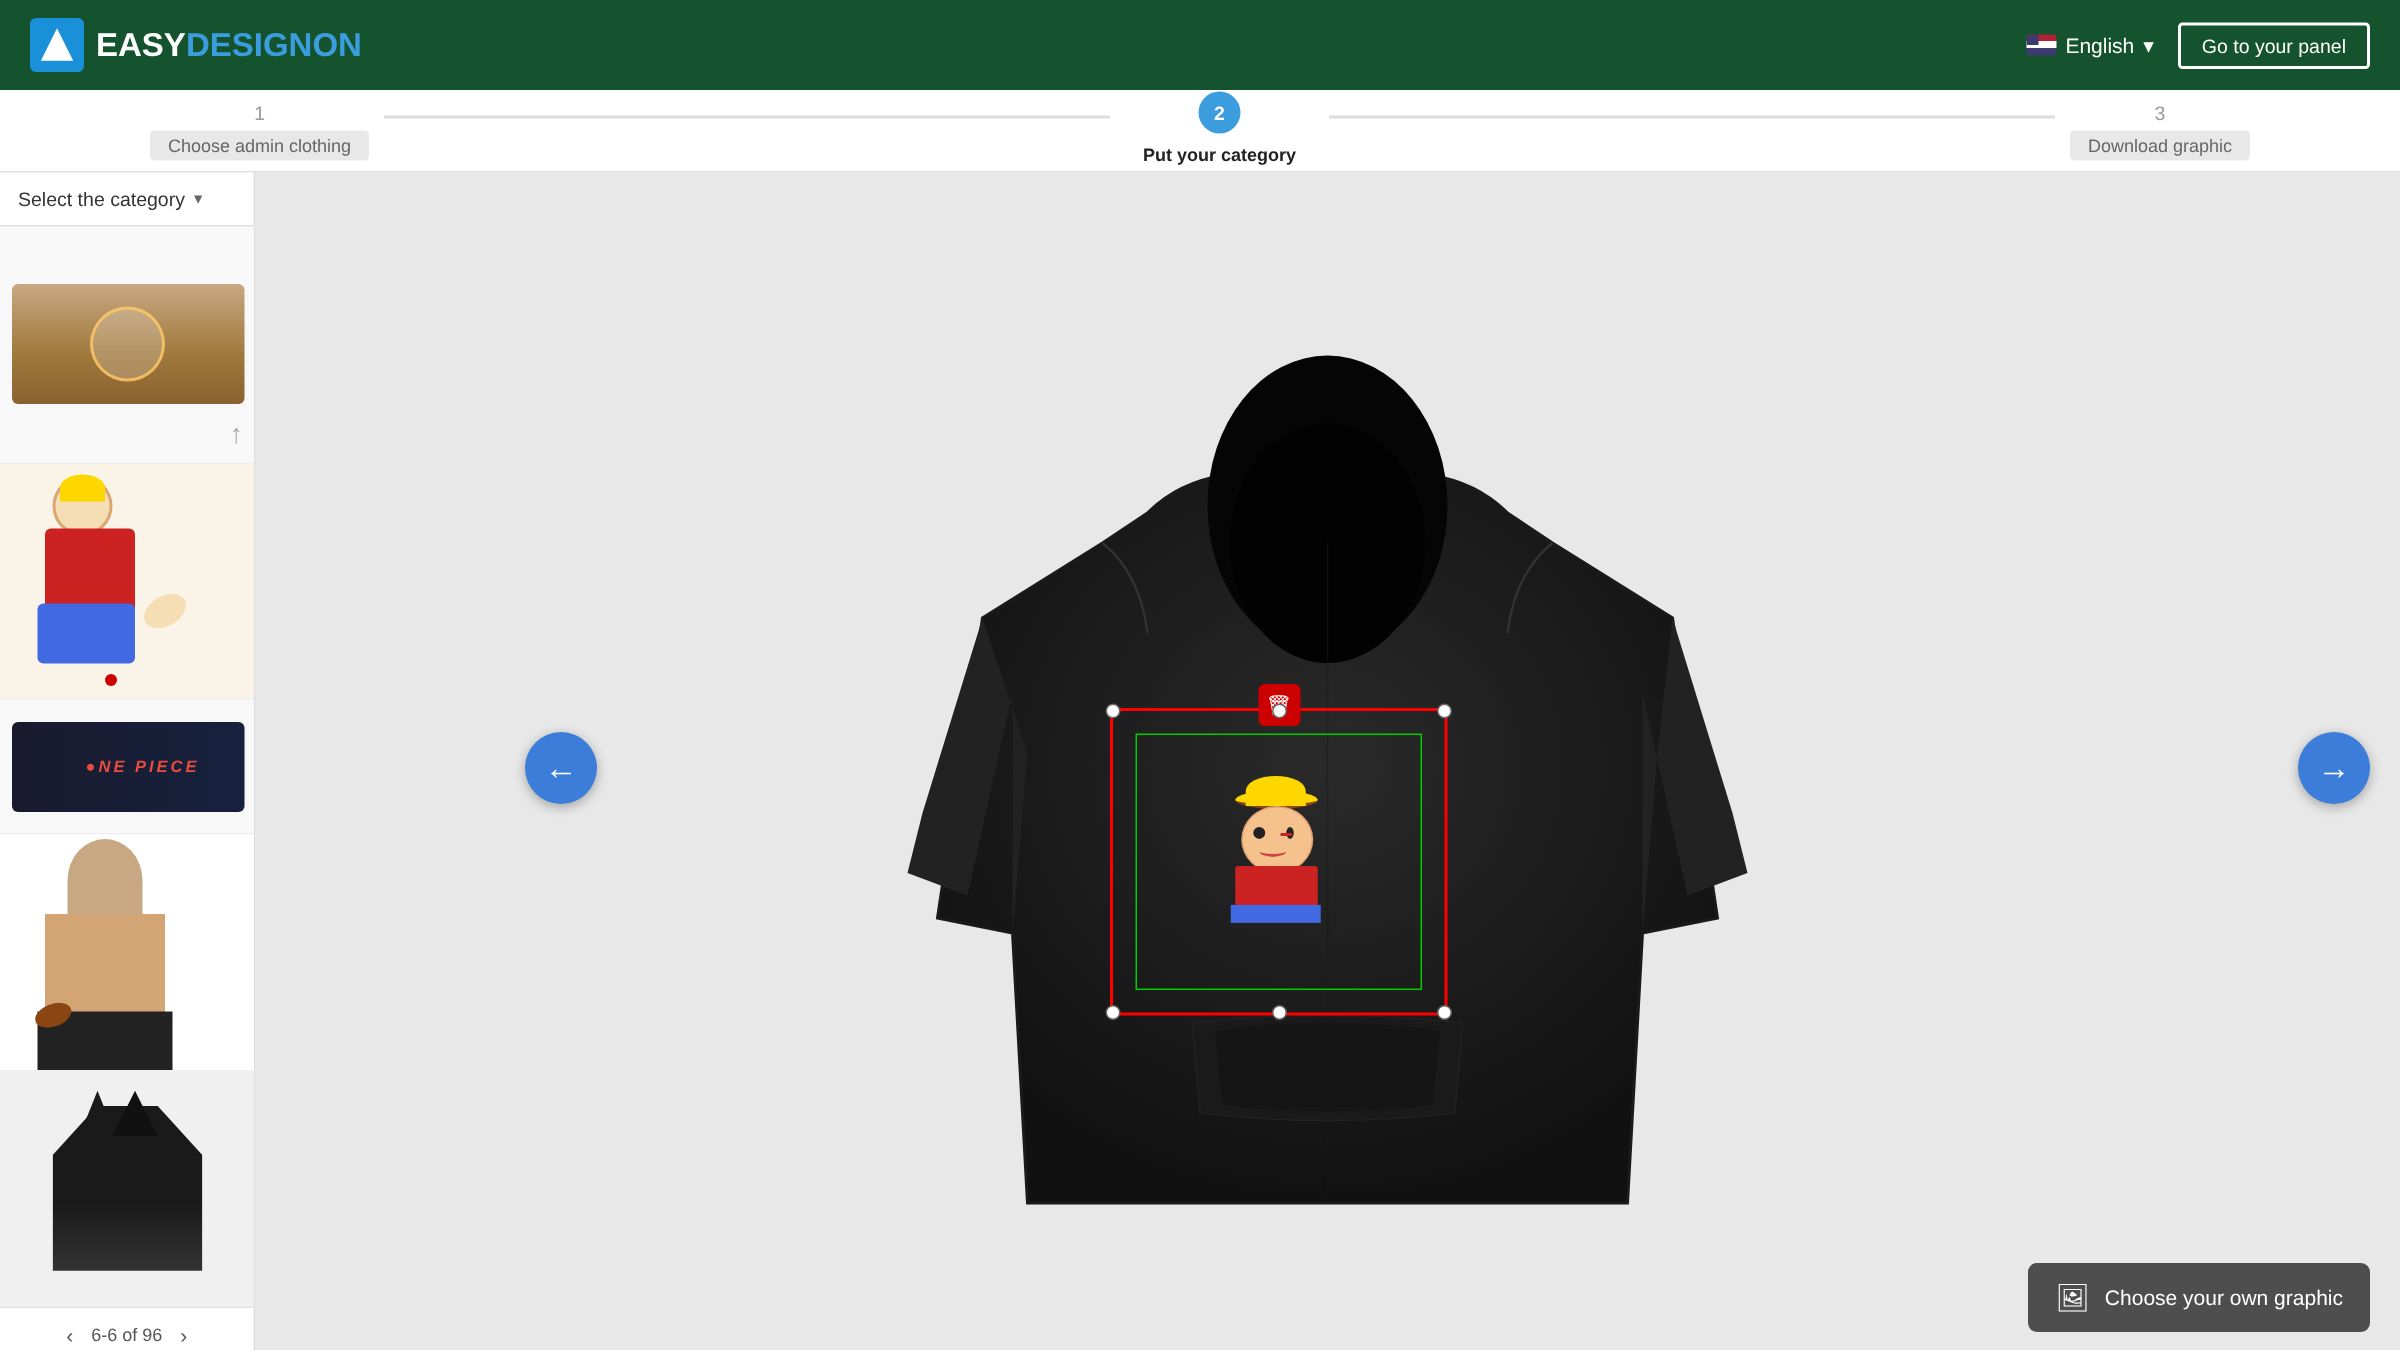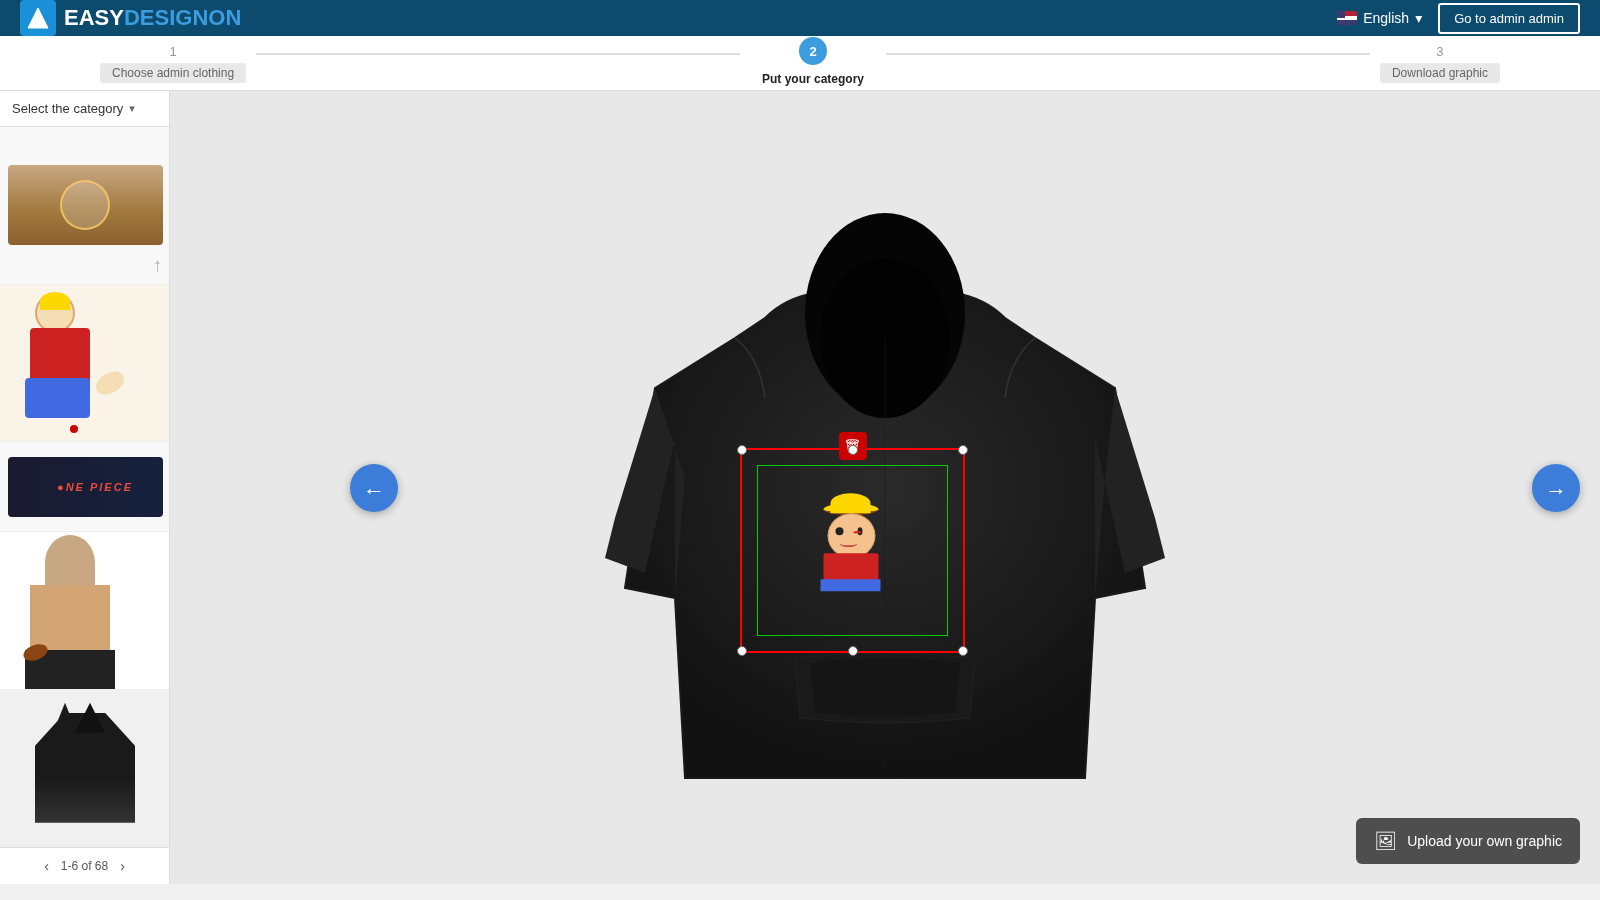--- a/index.html
+++ b/index.html
@@ -1,21 +1,21 @@
 <!DOCTYPE html>
 <html><head>
   <meta charset="utf-8">
   <style>
     * { box-sizing: border-box; margin: 0; padding: 0; }
     body { font-family: Arial, sans-serif; background: #f0f0f0; overflow: hidden; width: 1600px; height: 900px; }
 
     
     .header {
-      background: #0c4a6e;
-      height: 36px;
+      background: #14532d;
+      height: 60px;
       display: flex;
       align-items: center;
       padding: 0 20px;
       justify-content: space-between;
       position: relative;
       z-index: 10;
     }
     .logo {
       display: flex;
       align-items: center;
@@ -349,21 +349,21 @@
       <span class="easy">EASY</span><span class="design">DESIGN</span><span class="on">ON</span>
     </div>
   </div>
   <div class="header-right">
     <button class="lang-btn">
       <div class="flag-icon"></div>
       <span>English</span>
       <span>▾</span>
     </button>
     <button class="admin-btn">
-      <span>Go to admin admin</span>
+      <span>Go to your panel</span>
     </button>
   </div>
 </header>
 
 <div class="steps-bar">
   <div class="steps-container">
 
     <div class="step">
       <div class="step-number">1</div>
       <div class="step-label">Choose admin clothing</div>
@@ -434,21 +434,21 @@
         <div style="position:relative;width:140px;height:130px;">
           <div style="position:absolute;top:10px;left:20px;width:100px;height:110px;background:linear-gradient(180deg,#1a1a1a 60%,#333 100%);clip-path:polygon(30% 0%,70% 0%,100% 30%,100% 100%,0% 100%,0% 30%);"></div>
           <div style="position:absolute;top:0;left:60px;width:30px;height:30px;background:#111;clip-path:polygon(0% 100%,50% 0%,100% 100%);"></div>
           <div style="position:absolute;top:0;left:40px;width:20px;height:25px;background:#1a1a1a;clip-path:polygon(0% 100%,50% 0%,100% 100%);"></div>
         </div>
       </div>
 
     </div>
     <div class="sidebar-pagination">
       <span class="page-arrow">‹</span>
-      <span>1-6 of 68</span>
+      <span>6-6 of 96</span>
       <span class="page-arrow">›</span>
     </div>
   </div>
 
   <div class="canvas-area">
 
     <div class="nav-arrow left">
       <span>←</span>
     </div>
 
@@ -526,17 +526,17 @@
       </div>
 
     </div>
 
     <div class="nav-arrow right">
       <span>→</span>
     </div>
 
     <div class="upload-btn">
       <span class="upload-icon">🖼</span>
-      <span>Upload your own graphic</span>
+      <span>Choose your own graphic</span>
     </div>
 
   </div>
 </div>
 
 </body></html>

